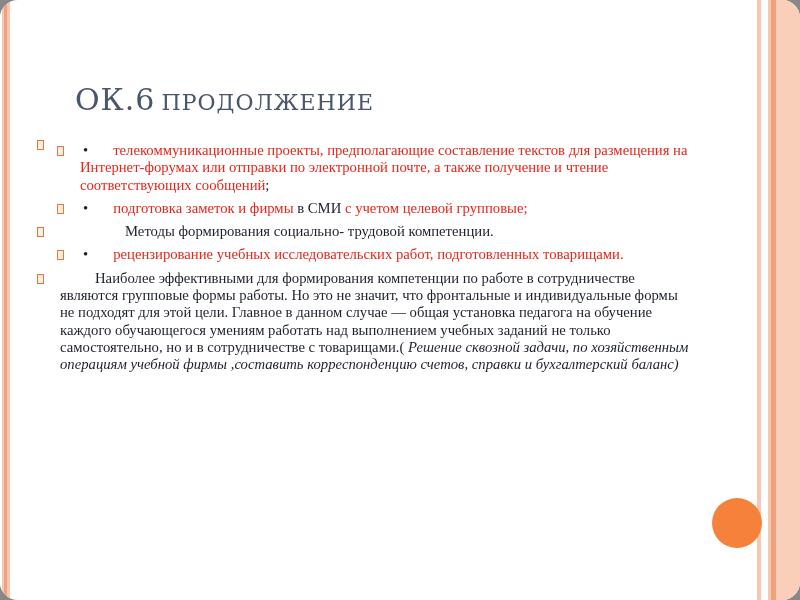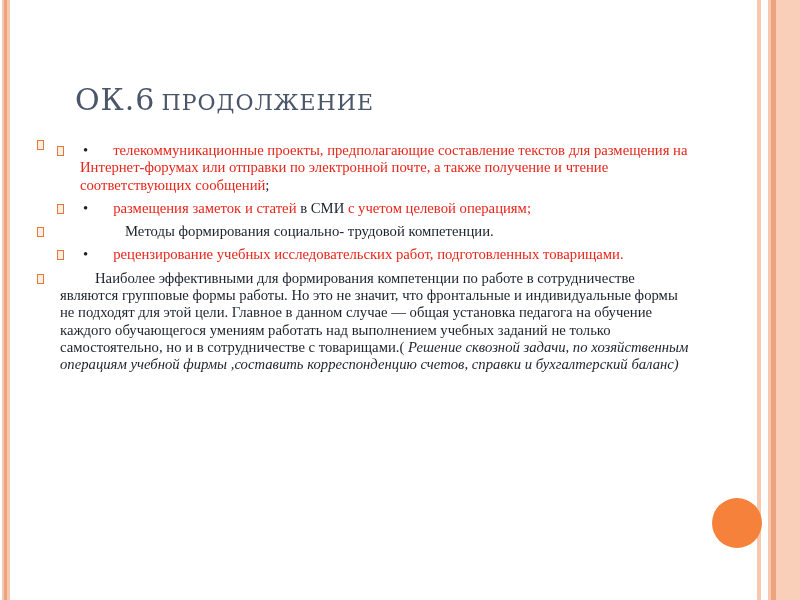--- a/index.html
+++ b/index.html
@@ -12,20 +12,21 @@
     --marker_border:#e4773b;
     --marker_fill:#fdeee2;
   }
   html,body{margin:0;padding:0;background:#888;}
   .slide{
     position:relative;
     width:800px;height:600px;
     background:#ffffff;
     overflow:hidden;
     font-family:"Liberation Serif", serif;
+    border-radius:18px;
   }
   .left-stripes{
     position:absolute;left:0;top:0;bottom:0;width:10px;
     background:linear-gradient(to right,
       #ffffff 0 2px,
       var(--stripe_light) 2px 4px,
       var(--stripe_dark) 4px 7px,
       var(--stripe_light) 7px 10px);
   }
   .right-stripes{
@@ -93,21 +94,21 @@
       <span class="marker"></span>
     </div>
 
     <div class="para indent-dot">
       <span class="marker"></span>
       <span><span class="seg-dot">•</span><span class="seg-red">телекоммуникационные проекты, предполагающие составление текстов для размещения на Интернет-форумах или отправки по электронной почте, а также получение и чтение соответствующих сообщений</span><span class="">;</span></span>
     </div>
 
     <div class="para indent-dot">
       <span class="marker"></span>
-      <span><span class="seg-dot">•</span><span class="seg-red">размещения заметок и статей</span><span class=""> в СМИ </span><span class="seg-red">с учетом целевой операциям;</span></span>
+      <span><span class="seg-dot">•</span><span class="seg-red">подготовка заметок и фирмы</span><span class=""> в СМИ </span><span class="seg-red">с учетом целевой групповые;</span></span>
     </div>
 
     <div class="para indent-p5">
       <span class="marker"></span>
       <span><span class="">Методы формирования социально- трудовой компетенции.</span></span>
     </div>
 
     <div class="para indent-dot">
       <span class="marker"></span>
       <span><span class="seg-dot">•</span><span class="seg-red">рецензирование учебных исследовательских работ, подготовленных товарищами.</span></span>

